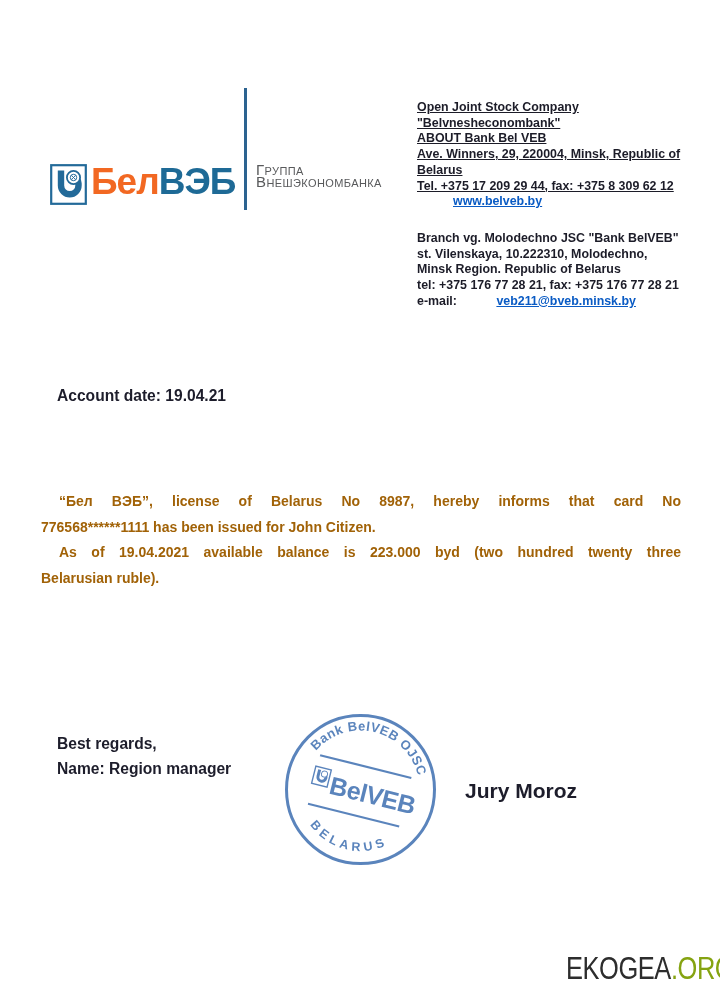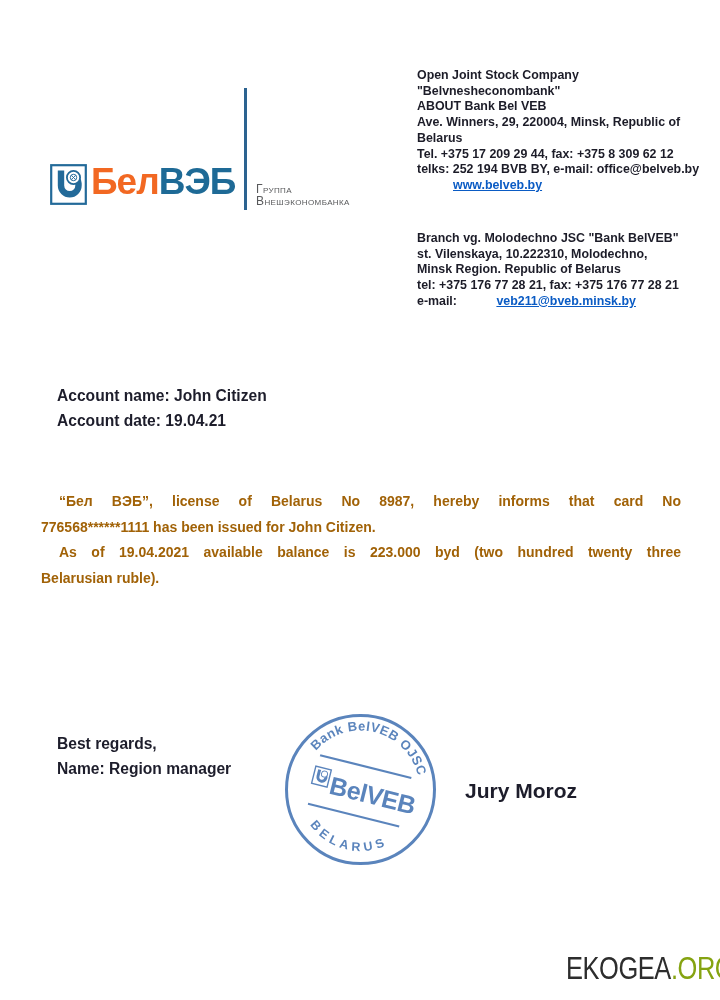--- a/index.html
+++ b/index.html
@@ -21,31 +21,31 @@
     font-size: 37px; font-weight: 700; letter-spacing: -1px; line-height: 40px;
     white-space: nowrap;
   }
   .wordmark .part1 { color: #f26822; }
   .wordmark .part2 { color: #1e6a96; margin-top: 33px; }
   .logo-divider {
     position: absolute; left: 244px; top: 88px; width: 3px; height: 122px;
     background: #2c6390;
   }
   .group-label {
-    position: absolute; left: 256px; top: 183px;
-    color: #58595b; font-size: 12px; line-height: 12px;
+    position: absolute; left: 256px; top: 164px;
+    color: #58595b; font-size: 15px; line-height: 12px;
     font-variant: small-caps; letter-spacing: 0.4px;
   }
 
   
   .hdr-block {
     position: absolute; left: 417px; width: 280px;
     font-size: 12.4px; font-weight: 700; line-height: 15.7px; color: #1c1c28;
   }
-  .hdr-block-1 { top: 68px; }
+  .hdr-block-1 { top: 100px; text-decoration: underline; }
   .hdr-block-2 { top: 231px; }
   .hdr-line { white-space: nowrap; }
   a.doc-link { color: #0a5bc4; text-decoration: underline; font-weight: 700; margin-left: 36px; }
 
   
   .account-block {
     position: absolute; left: 57px; top: 383px;
     font-size: 15.6px; font-weight: 700; line-height: 25.4px; color: #1d1d2b;
   }
 
@@ -104,36 +104,34 @@
     <div>Внешэкономбанка</div>
   </div>
 
   <div class="hdr-block hdr-block-1">
     <div class="hdr-line">Open Joint Stock Company</div>
     <div class="hdr-line">"Belvnesheconombank"</div>
     <div class="hdr-line">ABOUT Bank Bel VEB</div>
     <div class="hdr-line">Ave. Winners, 29, 220004, Minsk, Republic of</div>
     <div class="hdr-line">Belarus</div>
     <div class="hdr-line">Tel. +375 17 209 29 44, fax: +375 8 309 62 12</div>
-    <div class="hdr-line">telks: 252 194 BVB BY, e-mail: office@belveb.by</div>
     <div class="hdr-line"><a href="#" class="doc-link">www.belveb.by</a></div>
   </div>
 
   <div class="hdr-block hdr-block-2">
     <div class="hdr-line">Branch vg. Molodechno JSC "Bank BelVEB"</div>
     <div class="hdr-line">st. Vilenskaya, 10.222310, Molodechno,</div>
     <div class="hdr-line">Minsk Region.  Republic of Belarus</div>
     <div class="hdr-line">tel: +375 176 77 28 21, fax: +375 176 77 28 21</div>
     <div class="hdr-line">
       <span>e-mail: </span><a href="#" class="doc-link">veb211@bveb.minsk.by</a>
     </div>
   </div>
 
   <div class="account-block">
-    <div>Account name: John Citizen</div>
     <div>Account date: 19.04.21</div>
   </div>
 
   <div class="body-block">
     <div class="body-line just indent">“Бел ВЭБ”, license of Belarus No 8987, hereby informs that card No</div>
     <div class="body-line">776568******1111 has been issued for John Citizen.</div>
     <div class="body-line just indent">As of 19.04.2021 available balance is 223.000 byd (two hundred twenty three</div>
     <div class="body-line">Belarusian ruble).</div>
   </div>
 

